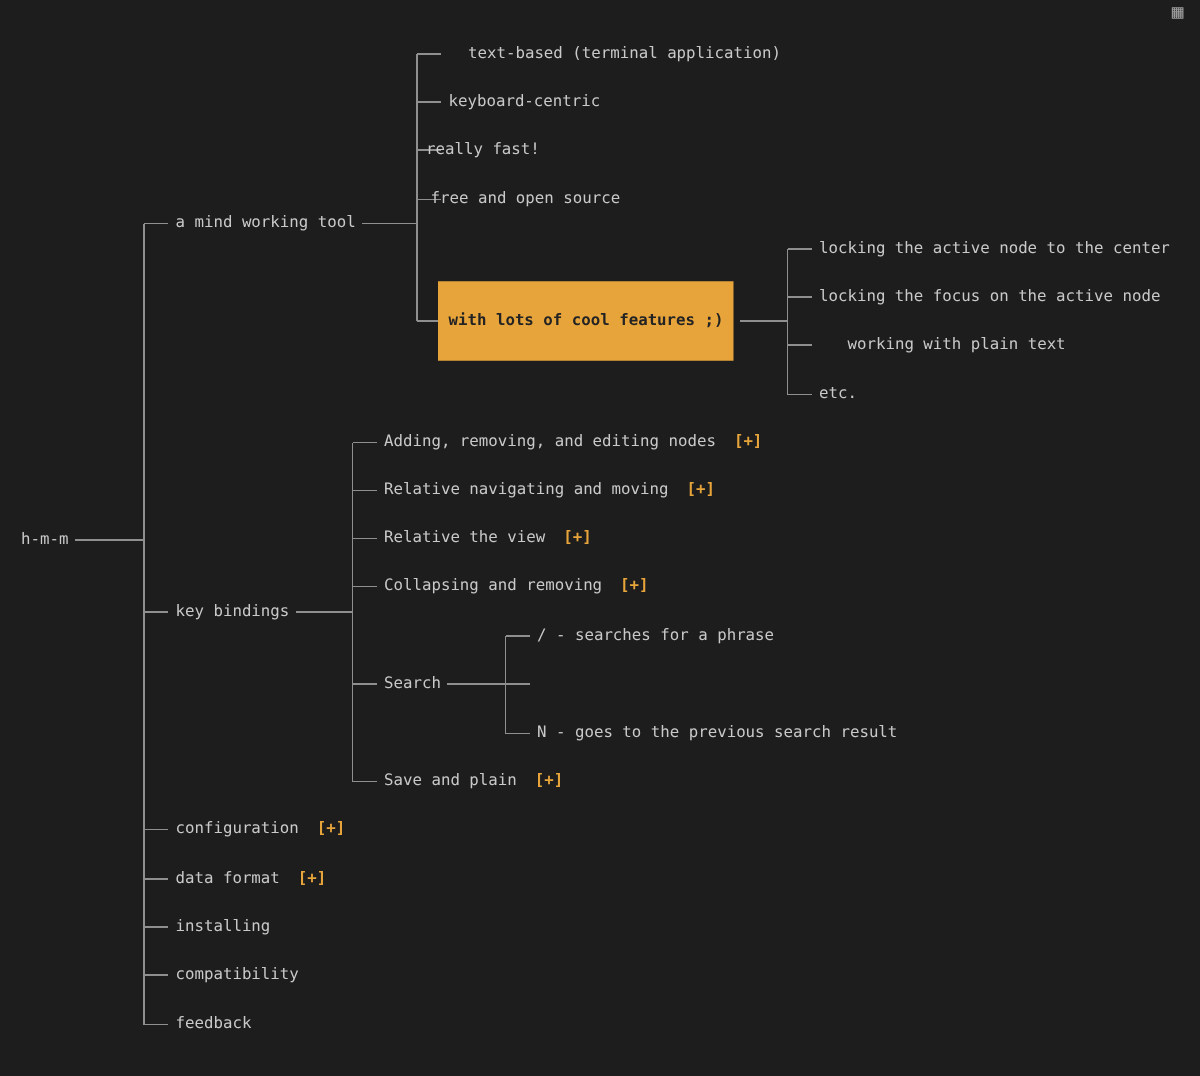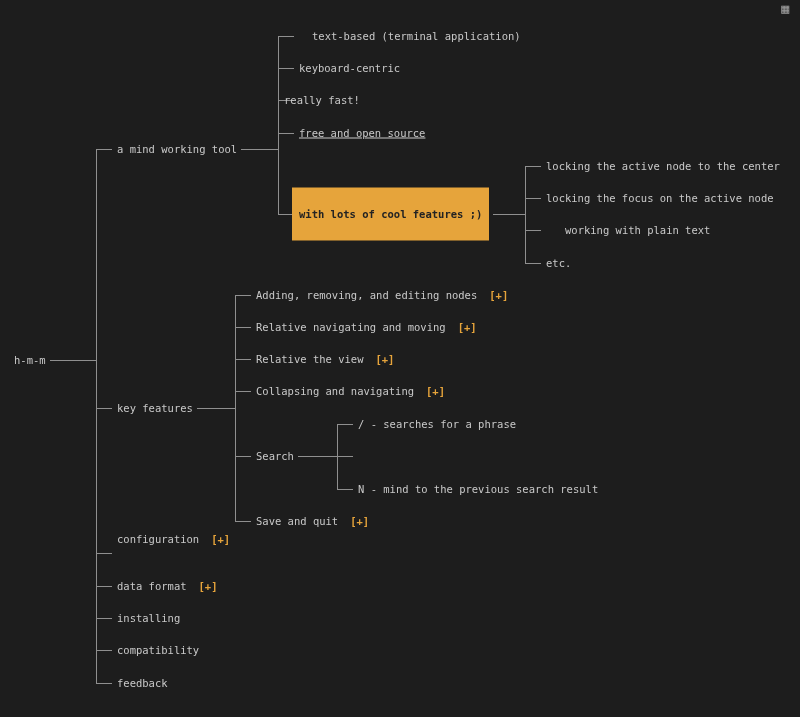--- a/index.html
+++ b/index.html
@@ -82,36 +82,36 @@
       <line x1="235" y1="521" x2="251" y2="521" stroke="#8f8f8f" stroke-width="1"></line>
       <line x1="298" y1="456" x2="337" y2="456" stroke="#8f8f8f" stroke-width="1"></line>
       <line x1="337" y1="424" x2="337" y2="489" stroke="#8f8f8f" stroke-width="1"></line>
       <line x1="337" y1="424" x2="353" y2="424" stroke="#8f8f8f" stroke-width="1"></line>
       <line x1="337" y1="456" x2="353" y2="456" stroke="#8f8f8f" stroke-width="1"></line>
       <line x1="337" y1="489" x2="353" y2="489" stroke="#8f8f8f" stroke-width="1"></line>
     </svg>
   <div class="grid-icon">▦</div>
 <div class="node" style="left: 14px; top: 360px;"><span>h-m-m</span></div>
     <div class="node" style="left: 117px; top: 149px;"><span>a mind working tool</span></div>
-    <div class="node" style="left: 117px; top: 408px;"><span>key features</span></div>
-    <div class="node" style="left: 117px; top: 539px;"><span>configuration</span><span class="marker">[+]</span></div>
+    <div class="node" style="left: 117px; top: 408px;"><span>key bindings</span></div>
+    <div class="node" style="left: 117px; top: 553px;"><span>configuration</span><span class="marker">[+]</span></div>
     <div class="node" style="left: 117px; top: 586px; text-align: right;"><span>data format</span><span class="marker">[+]</span></div>
     <div class="node" style="left: 117px; top: 618px;"><span>installing</span></div>
     <div class="node" style="left: 117px; top: 650px;"><span>compatibility</span></div>
     <div class="node" style="left: 117px; top: 683px;"><span>feedback</span></div>
     <div class="node" style="left: 312px; top: 36px;"><span>text-based (terminal application)</span></div>
     <div class="node" style="left: 299px; top: 68px;"><span>keyboard-centric</span></div>
     <div class="node" style="left: 284px; top: 100px;"><span>really fast!</span></div>
-    <div class="node" style="left: 299px; top: 133px; text-decoration: underline;"><span>free and open source</span></div>
+    <div class="node" style="left: 287px; top: 133px;"><span>free and open source</span></div>
     <div class="node highlighted" style="left: 292px; top: 214px;"><span>with lots of cool features ;)</span></div>
     <div class="node" style="left: 546px; top: 166px;"><span>locking the active node to the center</span></div>
     <div class="node" style="left: 546px; top: 198px;"><span>locking the focus on the active node</span></div>
     <div class="node" style="left: 546px; top: 230px; margin-left: 19px;"><span>working with plain text</span></div>
     <div class="node" style="left: 546px; top: 263px;"><span>etc.</span></div>
     <div class="node" style="left: 256px; top: 327px;"><span>Relative navigating and moving</span><span class="marker">[+]</span></div>
     <div class="node" style="left: 256px; top: 295px;"><span>Adding, removing, and editing nodes</span><span class="marker">[+]</span></div>
     <div class="node" style="left: 256px; top: 359px;"><span>Relative the view</span><span class="marker">[+]</span></div>
-    <div class="node" style="left: 256px; top: 391px;"><span>Collapsing and navigating</span><span class="marker">[+]</span></div>
+    <div class="node" style="left: 256px; top: 391px;"><span>Collapsing and removing</span><span class="marker">[+]</span></div>
     <div class="node" style="left: 256px; top: 456px;"><span>Search</span></div>
-    <div class="node" style="left: 256px; top: 521px;"><span>Save and quit</span><span class="marker">[+]</span></div>
+    <div class="node" style="left: 256px; top: 521px;"><span>Save and plain</span><span class="marker">[+]</span></div>
     <div class="node" style="left: 358px; top: 424px;"><span>/ - searches for a phrase</span></div>
-    <div class="node" style="left: 358px; top: 489px;"><span>N - mind to the previous search result</span></div>
+    <div class="node" style="left: 358px; top: 489px;"><span>N - goes to the previous search result</span></div>
   </div>
 
 </body></html>

